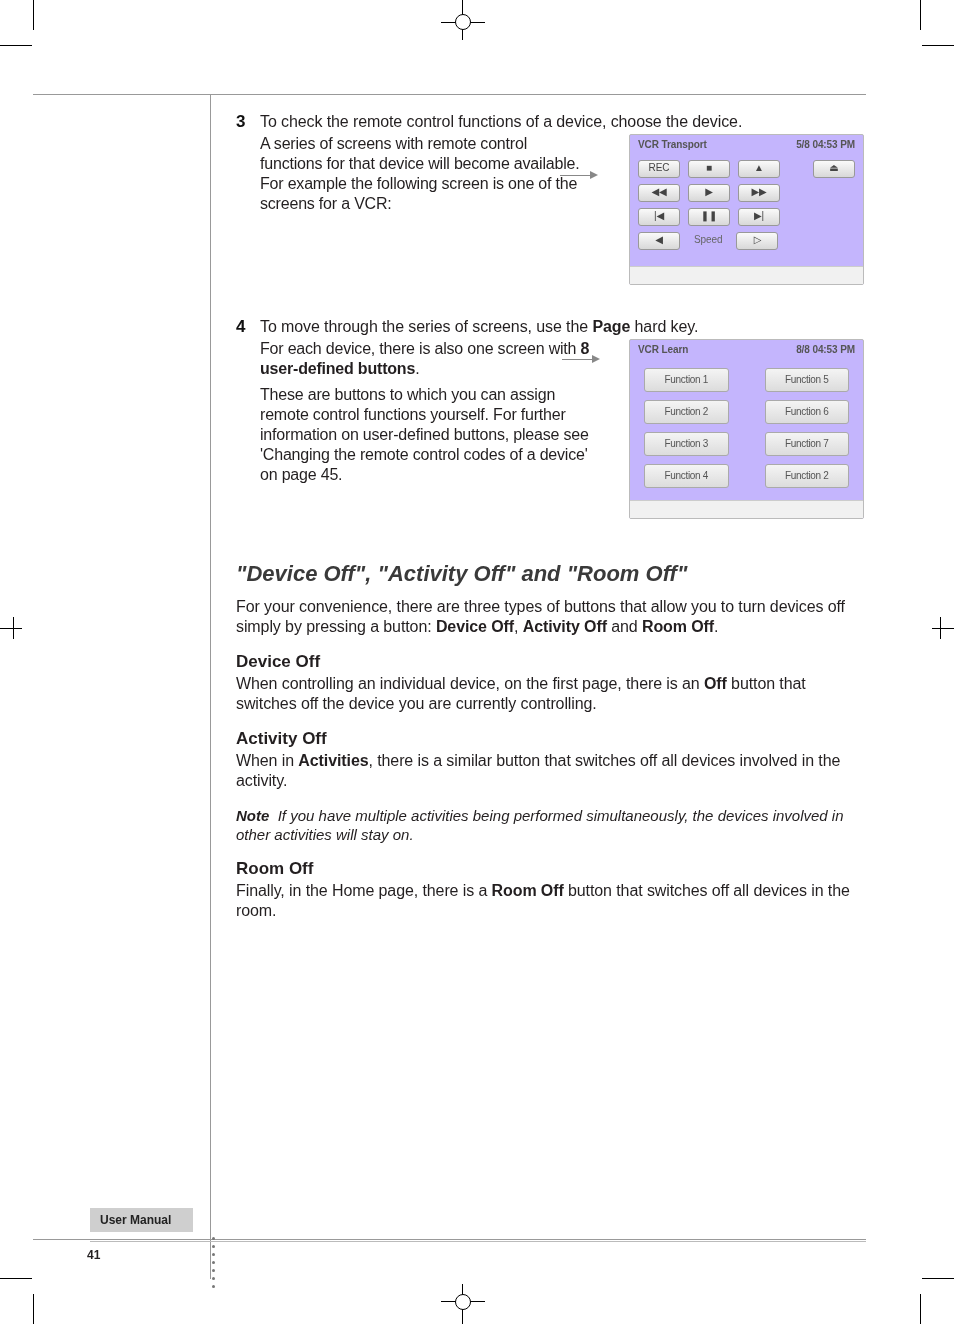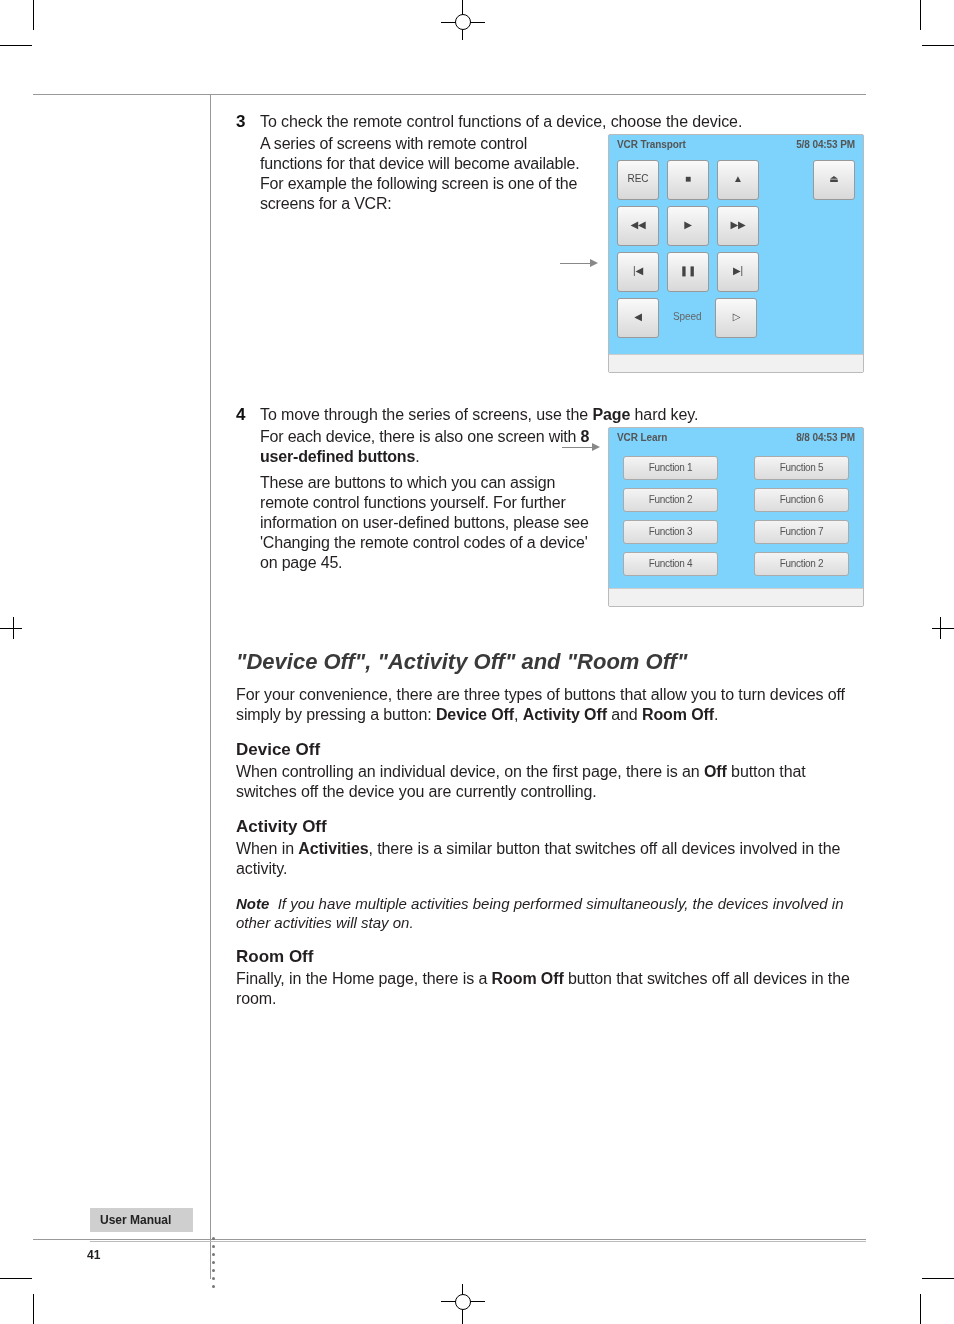--- a/index.html
+++ b/index.html
@@ -34,25 +34,25 @@
 
   
   .content { position:absolute; left:236px; right:90px; top:112px; }
   .step { display:flex; margin-bottom:8px; }
   .step-num { width:24px; font-weight:bold; font-size:17px; color:#111; flex:none; }
   .step-body { flex:1; font-size:16px; line-height:1.25; letter-spacing:-0.1px; }
   .step-body .lead { display:block; margin-bottom:2px; }
   .wrap34 { display:flex; gap:18px; }
   .txt34 { flex:0 0 330px; font-size:16px; line-height:1.25; letter-spacing:-0.2px; }
   .fig { flex:1; }
-  .fig-box { border:1px solid #bbb; background:#7dd3fc; border-radius:2px; font-size:10px; color:#666; }
+  .fig-box { border:1px solid #bbb; background:#c4b5fd; border-radius:2px; font-size:10px; color:#666;margin-left:21px; }
   .fig-title { display:flex; justify-content:space-between; padding:4px 8px 2px; font-weight:bold; color:#555; }
   .fig-grid { padding:6px 8px 10px; }
   .btnrow { display:flex; gap:8px; margin-bottom:6px; }
-  .rcbtn { width:42px; height:40px; border:1px solid #999; border-radius:3px; background:linear-gradient(#fafafa,#d8d8d8); display:flex; align-items:center; justify-content:center; font-size:10px; color:#444; }
+  .rcbtn { width:42px; height:18px; border:1px solid #999; border-radius:3px; background:linear-gradient(#fafafa,#d8d8d8); display:flex; align-items:center; justify-content:center; font-size:10px; color:#444; }
   .rcbtn.txt { width:auto; padding:0 6px; background:none; border:none; color:#666; }
   .fig-footer { height:18px; background:#f1f1f1; border-top:1px solid #ccc; }
   .learn-grid { padding:10px 14px 12px; display:grid; grid-template-columns:1fr 1fr; gap:8px 36px; }
   .lbtn { height:24px; border:1px solid #aaa; border-radius:3px; background:linear-gradient(#f4f4f4,#dcdcdc); display:flex; align-items:center; justify-content:center; font-size:10px; color:#555; letter-spacing:-0.3px; }
   .arrow { position:relative; display:block; height:0; }
   .arrow-line { position:absolute; height:1px; background:#888; }
   .arrow-head { position:absolute; width:0; height:0; border-top:4px solid transparent; border-bottom:4px solid transparent; border-left:8px solid #888; }
 
   .gap { height:24px; }
 

